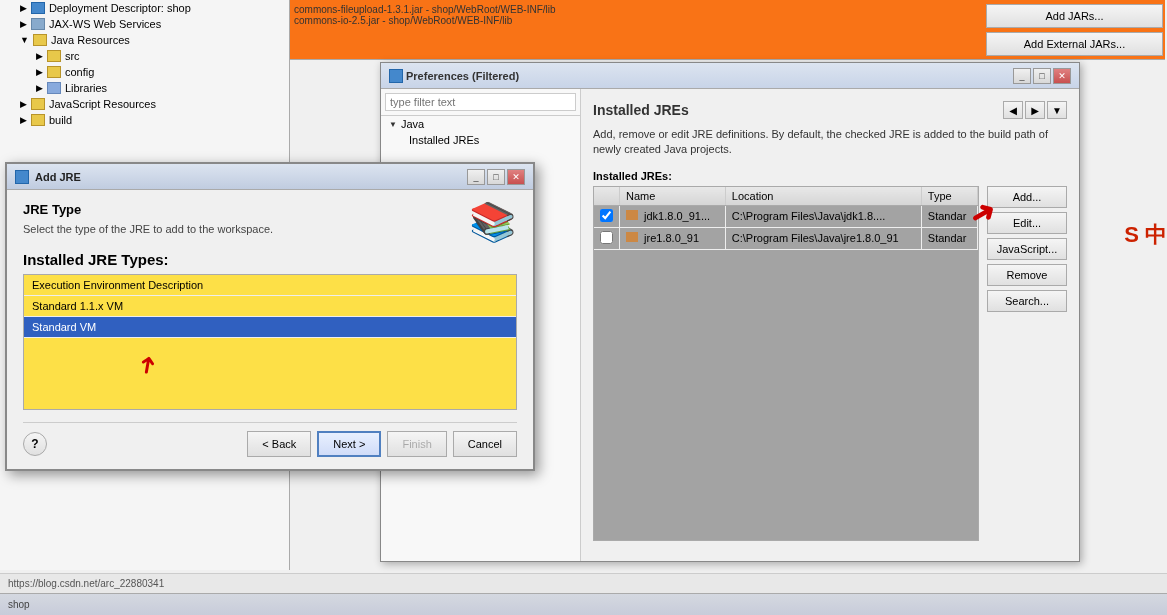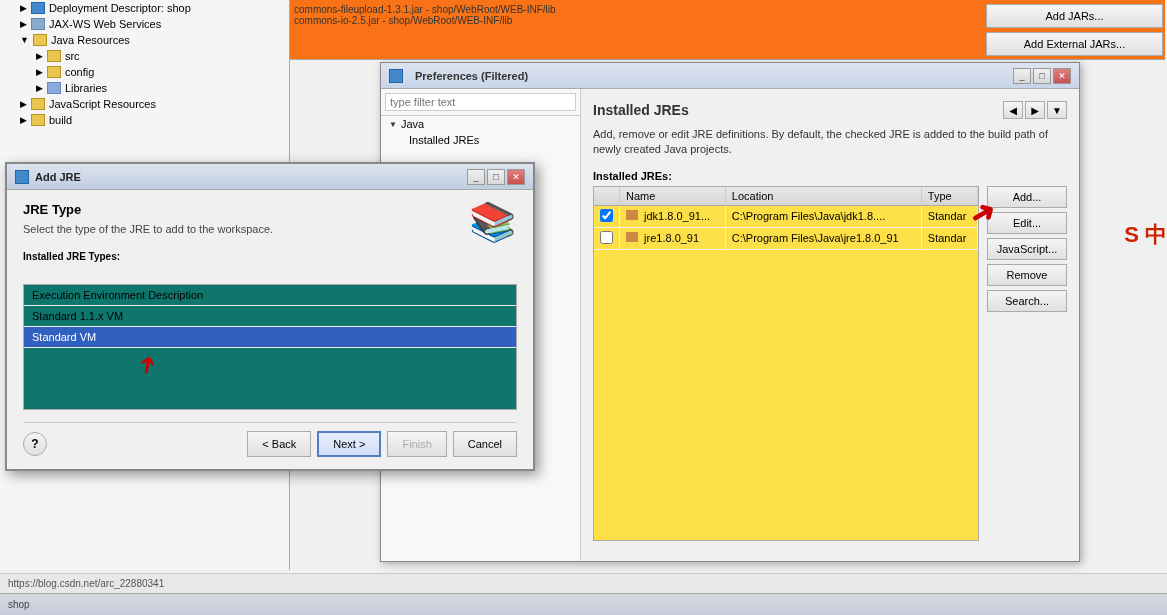--- a/index.html
+++ b/index.html
@@ -69,21 +69,21 @@
       border-bottom: 1px solid #aaa;
       height: 26px;
     }
 
     .prefs-title {
       font-size: 11px;
       font-weight: bold;
       color: #333;
       display: flex;
       align-items: center;
-      gap: 12px;
+      gap: 3px;
     }
 
     .win-controls {
       display: flex;
       gap: 2px;
     }
 
     .win-btn {
       width: 18px; height: 16px;
       border: 1px solid #999;
@@ -198,21 +198,21 @@
 
     .installed-jres-label {
       font-size: 11px;
       font-weight: bold;
       margin-bottom: 4px;
     }
 
     .jre-table-container {
       flex: 1;
       border: 1px solid #aaa;
-      background: #fde047;
+      background: #a3a3a3;
       overflow: auto;
       margin-bottom: 8px;
     }
 
     .jre-table {
       width: 100%;
       border-collapse: collapse;
       font-size: 11px;
     }
 
@@ -305,29 +305,29 @@
       margin-bottom: 6px;
     }
 
     .dialog-subtext {
       font-size: 11px;
       color: #444;
       margin-bottom: 16px;
     }
 
     .section-label {
-      font-size: 10px;
-      font-weight: bold;
-      margin-bottom: 22px;
+      font-size: 15px;
+      font-weight: bold;
+      margin-bottom: 6px;
     }
 
     .jre-types-list {
       flex: 1;
       border: 1px solid #aaa;
-      background: #0f766e;
+      background: #fde047;
       overflow: auto;
       margin-bottom: 12px;
     }
 
     .jre-type-item {
       padding: 4px 8px;
       font-size: 11px;
       cursor: pointer;
       border-bottom: 1px solid #eee;
     }

